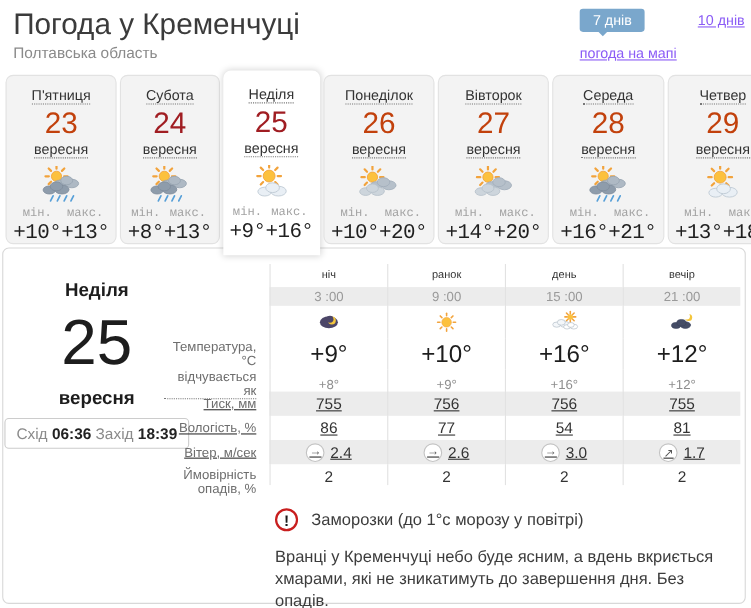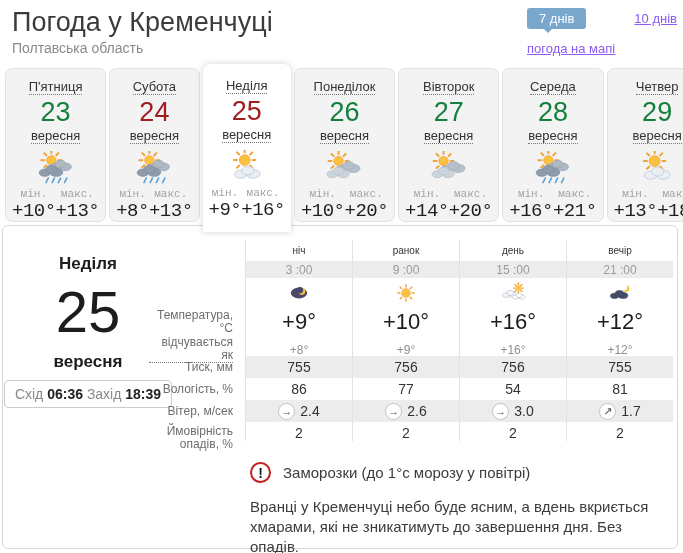--- a/index.html
+++ b/index.html
@@ -23,21 +23,21 @@
   .map-lnk { display:inline-block; margin-top:12px; }
   
   .tabs { display:flex; gap:3px; padding:0 3px 0 5px; align-items:flex-start; height:154px;
           margin-top:2px; position:relative; z-index:5; }
   .tab { flex:1 1 0; height:154px; background:#f3f3f3; border:1px solid #e2e2e2; border-radius:7px;
          text-align:center; padding-top:9px; cursor:pointer; }
   .tab.sel { background:#fff; border:none; height:168px; margin-top:-4px; padding-top:13px;
          border-radius:7px 7px 0 0; box-shadow:0 0 7px rgba(0,0,0,.18); }
   .tday,.tmonth { font-size:13px; color:#333; line-height:17px; }
   .dot { border-bottom:1px dotted #777; }
-  .tdate { font-size:27px; color:#15803d; line-height:30px; margin-top:2px; }
+  .tdate { font-size:27px; color:#c2410c; line-height:30px; margin-top:2px; }
   .tdate.red { color:#a01d22; }
   .ticon { width:54px; height:34px; margin:7px auto 3px; }
   .wicon svg { width:100%; height:100%; display:block; }
   .mm { display:grid; grid-template-columns:1fr 1fr; padding:0 6px;font-family:Liberation Mono, monospace; }
   .ml { font-size:11px; color:#a3a3a3; }
   .mt { font-size:19px; color:#1f1f1f; letter-spacing:-0.5px; }
   
   .panel { position:absolute; left:2px; right:5px; top:225px; height:324px; background:#fff;
            border:1px solid #d8d8d8; border-radius:6px; z-index:1; }
   .day-detail { position:absolute; left:0; top:28px; width:170px; text-align:center; }
@@ -56,21 +56,21 @@
   .trow .cell.lab + .cell { border-left:1px solid #e2e2e2; }
   .lab { justify-content:flex-end; text-align:right; padding-right:12px; font-size:12px;
          color:#6e6e6e; line-height:13px; border-left:none !important; }
   .stripe .cell + .cell { background:#ececec; }
   .r-head { height:21px; font-size:10px; color:#333; }
   .r-time { height:17px; font-size:12px; color:#9a9a9a; }
   .r-icon { height:30px; }
   .r-icon .wicon { width:36px; height:24px; }
   .r-temp { height:28px; font-size:22px; color:#1d1d1d; }
   .r-feels { height:20px; font-size:12px; color:#8e8e8e; }
-  .r-press,.r-hum,.r-wind { height:22px; font-size:14px; color:#333; }
+  .r-press,.r-hum,.r-wind { height:22px; font-size:14px; color:#333;text-decoration:underline; }
   .r-prec { height:28px; font-size:14px; color:#333; align-items:flex-start; }
   .r-prec .cell { padding-top:3px; }
   .dir { display:inline-flex; width:17px; height:17px; border:1px solid #c3c3c3; border-radius:50%;
          align-items:center; justify-content:center; font-size:11px; color:#555; background:#fff;
          margin-right:5px; }
   
   .warning { position:absolute; left:247px; top:236px; display:flex; align-items:center; }
   .warn-ic { width:21px; height:21px; border:2px solid #c81e1e; border-radius:50%; color:#1a1a1a;
              font-weight:bold; font-size:14px; display:flex; align-items:center; justify-content:center;
              margin-right:12px; flex:0 0 auto; }

